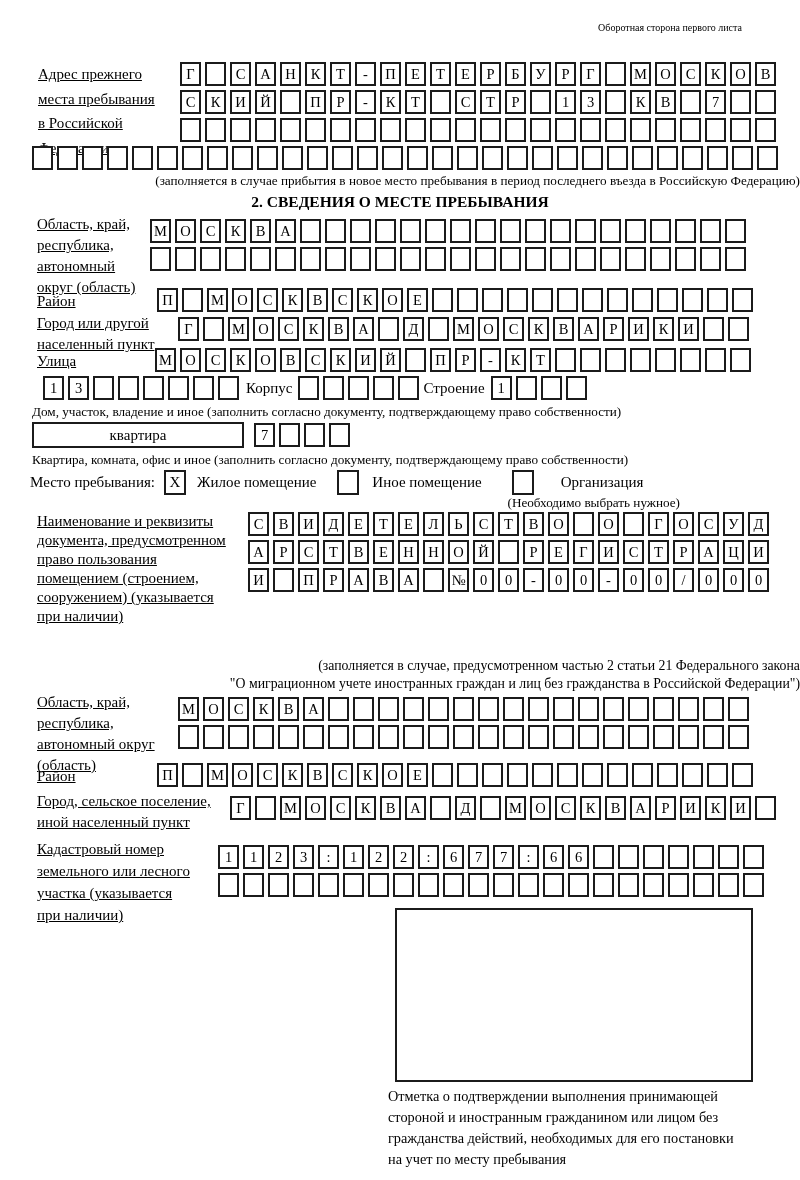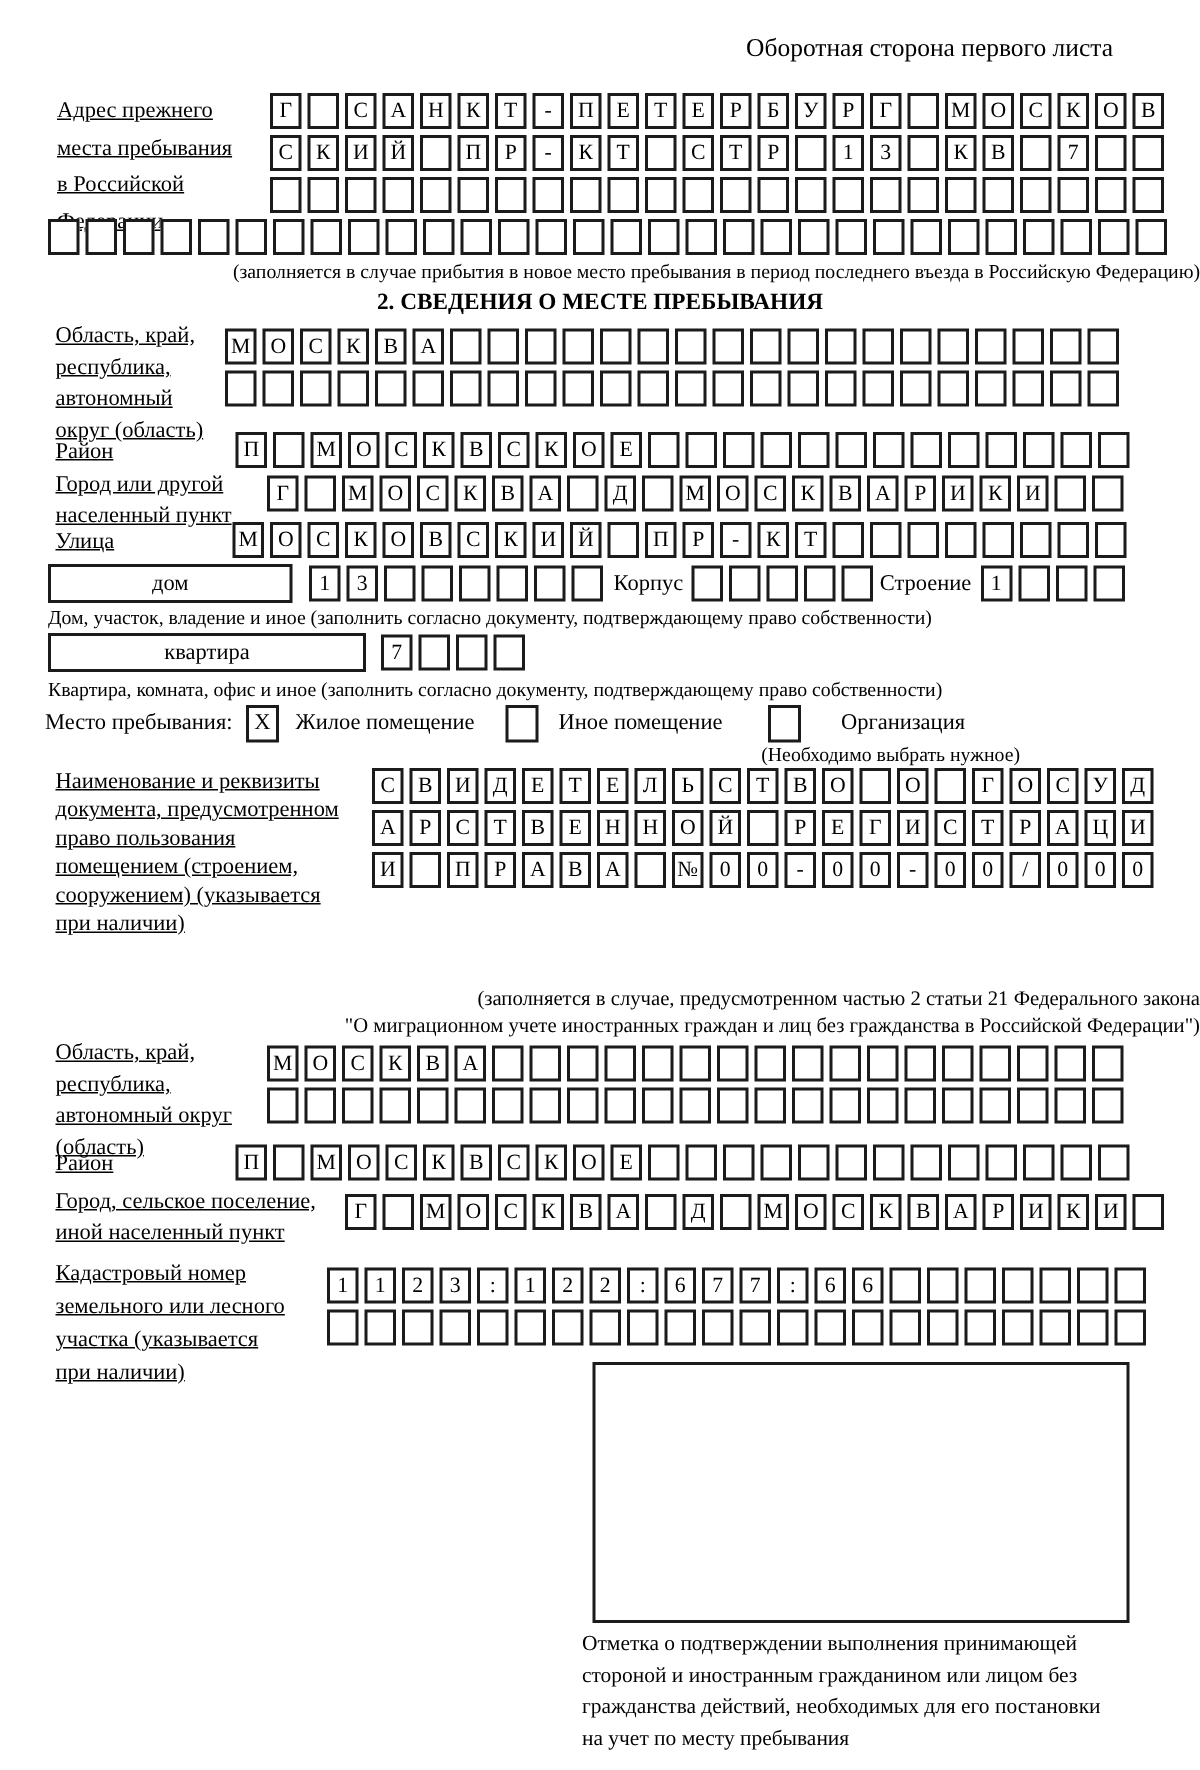--- a/index.html
+++ b/index.html
@@ -3,21 +3,21 @@
 <meta charset="utf-8">
 <style>
   html,body{margin:0;padding:0;background:#fff;}
   .page{
     position:relative;width:800px;height:1180px;background:#fff;color:#000;
     font-family:"Liberation Serif","DejaVu Serif",serif;overflow:hidden;
   }
   .abs{position:absolute;text-decoration:underline;}
   .lbl{font-size:15px;line-height:21px;}
   .lines{white-space:pre-line;}
-  .corner{position:absolute;top:22px;right:58px;font-size:17px;}
+  .corner{position:absolute;top:22px;right:58px;font-size:10px;}
   .h2{position:absolute;left:0;width:100%;text-align:center;font-weight:bold;font-size:15.5px;}
   .note{position:absolute;font-size:13.2px;}
   .center{left:0;width:100%;text-align:right;}
   .cellrow{position:absolute;display:flex;gap:4px;}
   .cell{
     box-sizing:border-box;width:21px;height:24px;border:2px solid #1b1b1b;
     display:flex;align-items:center;justify-content:center;
     font-size:14.5px;font-family:"Liberation Serif","DejaVu Serif",serif;
     background:#fff;flex:0 0 auto;
   }
@@ -301,23 +301,20 @@
       <div class="cell"></div>
       <div class="cell"></div>
       <div class="cell"></div>
       <div class="cell"></div>
       <div class="cell"></div>
       <div class="cell"></div>
       <div class="cell"></div>
     </div>
 
   <div class="hrow" style="left:32px;top:376px">
-    <div class="bigbox" style="width:163px">
-      <span>дом</span>
-    </div>
     <div class="cellrow" style="margin-left:11px">
         <div class="cell">1</div>
         <div class="cell">3</div>
         <div class="cell"></div>
         <div class="cell"></div>
         <div class="cell"></div>
         <div class="cell"></div>
         <div class="cell"></div>
         <div class="cell"></div>
       </div>

